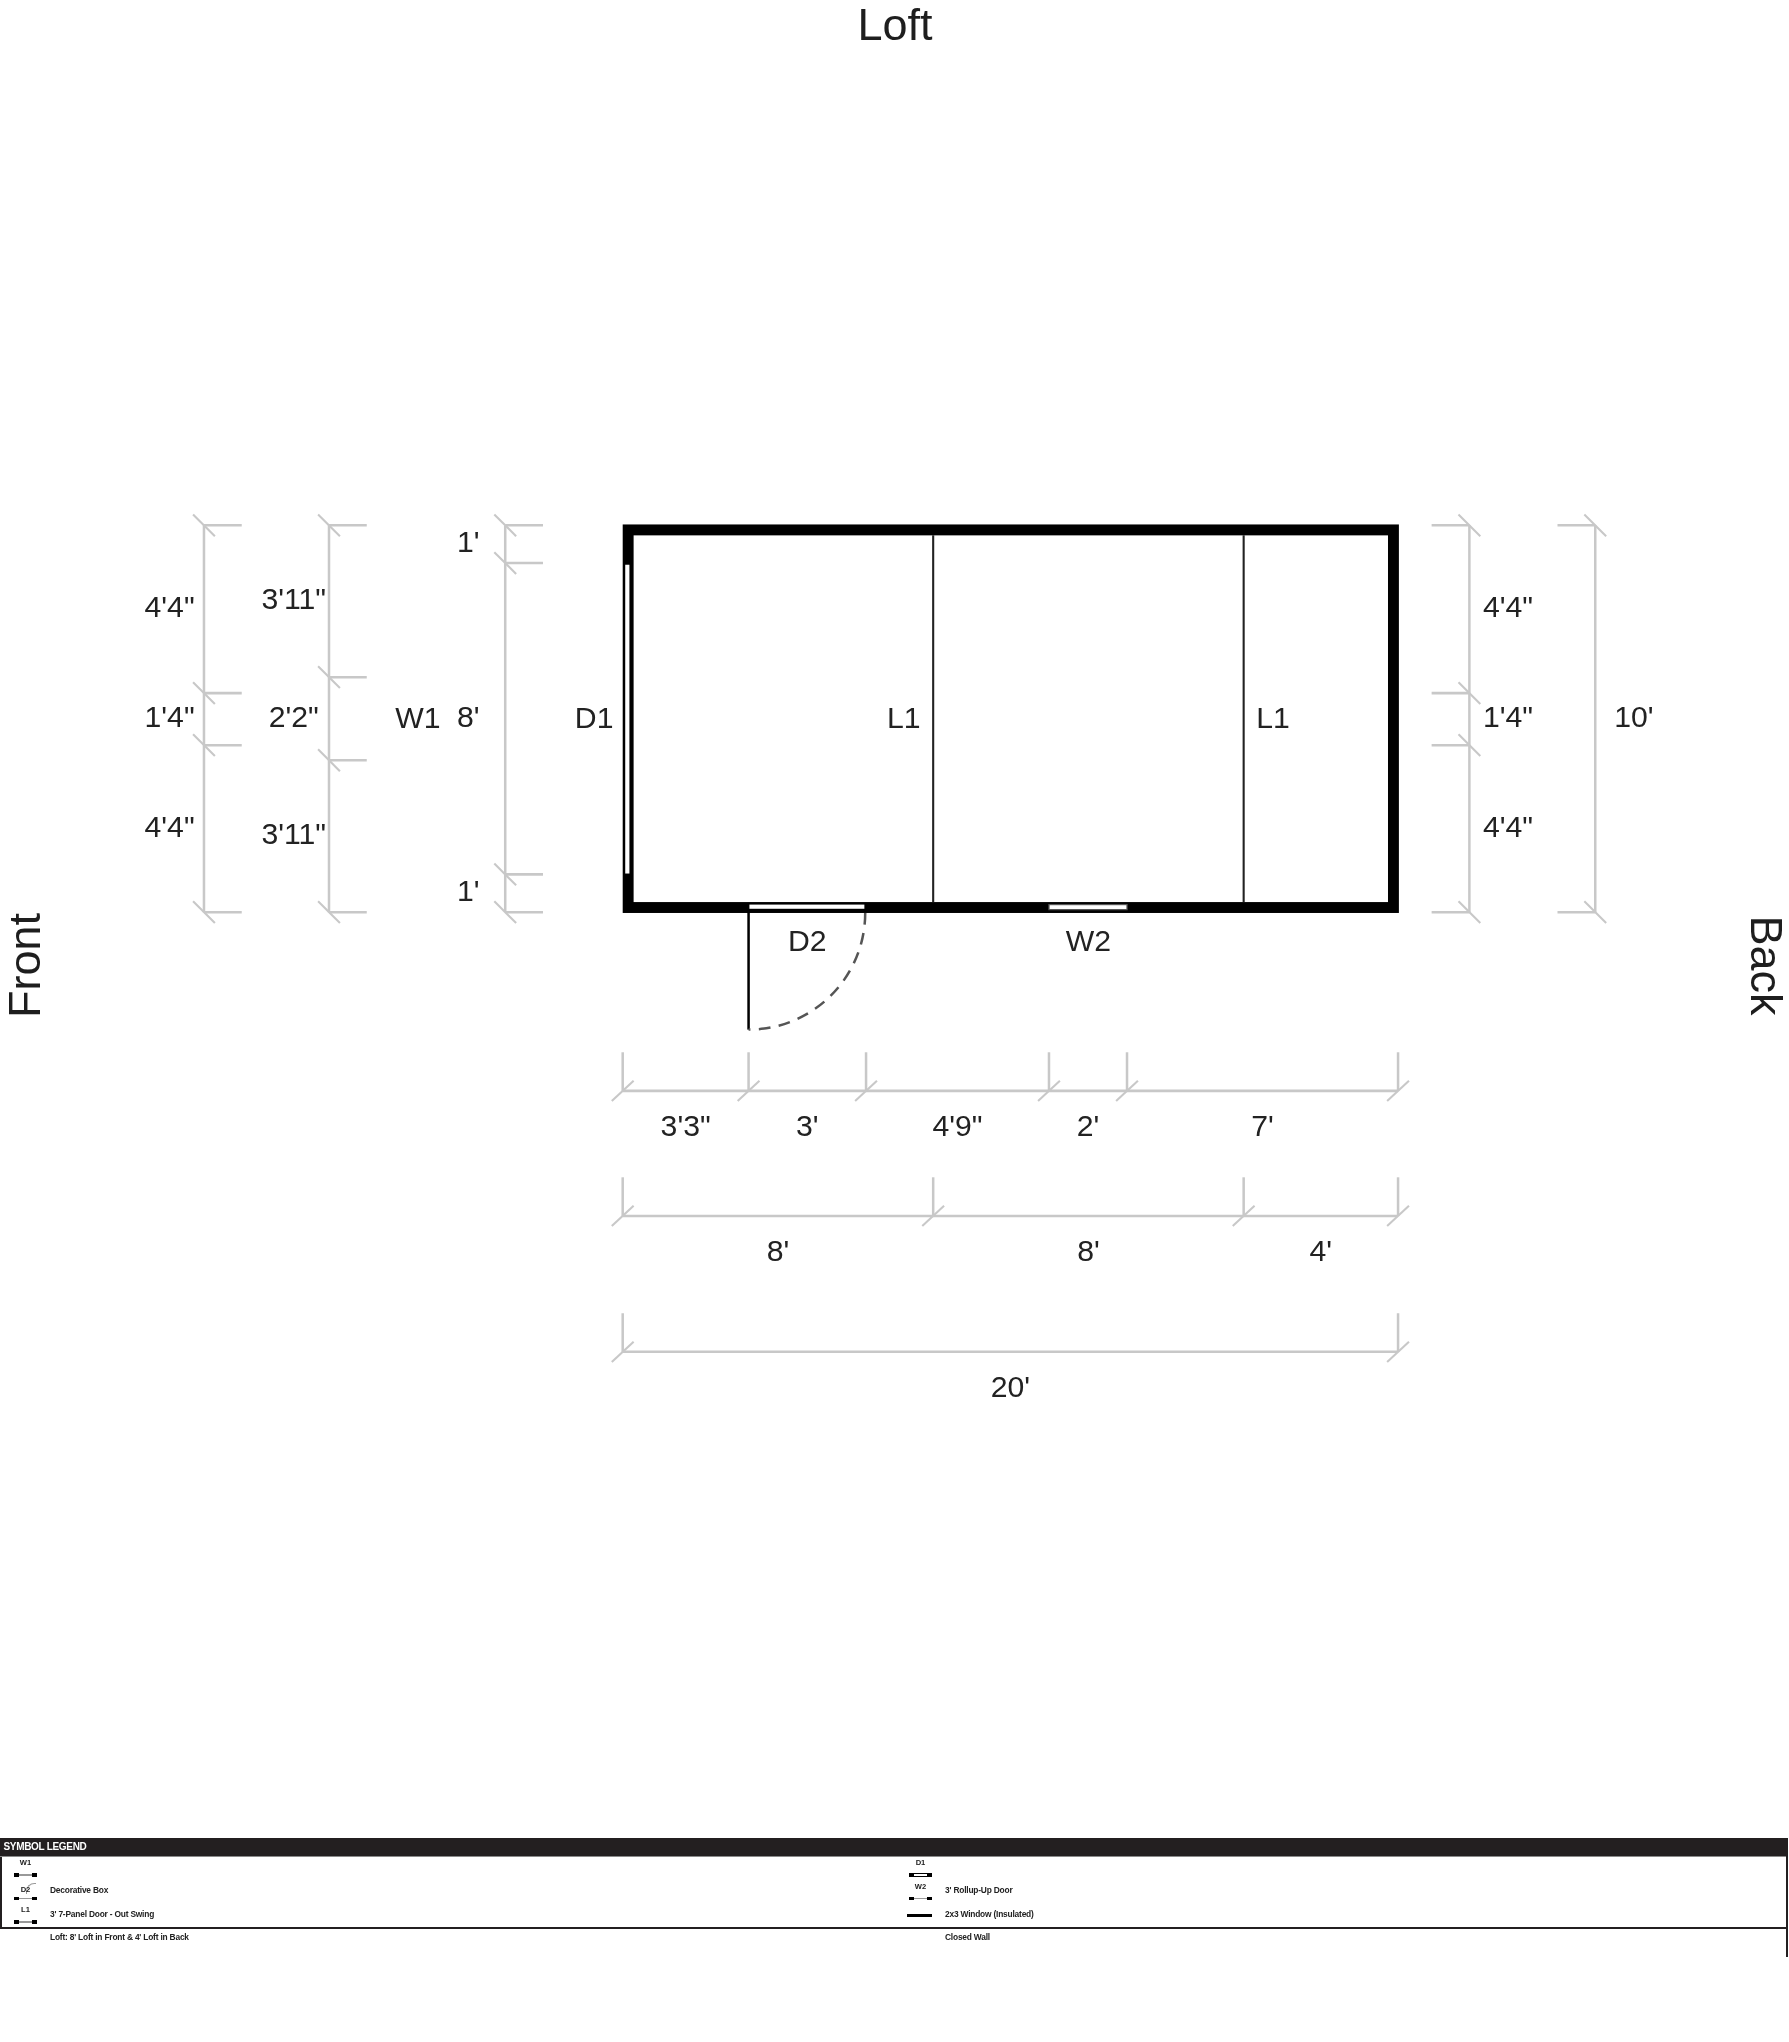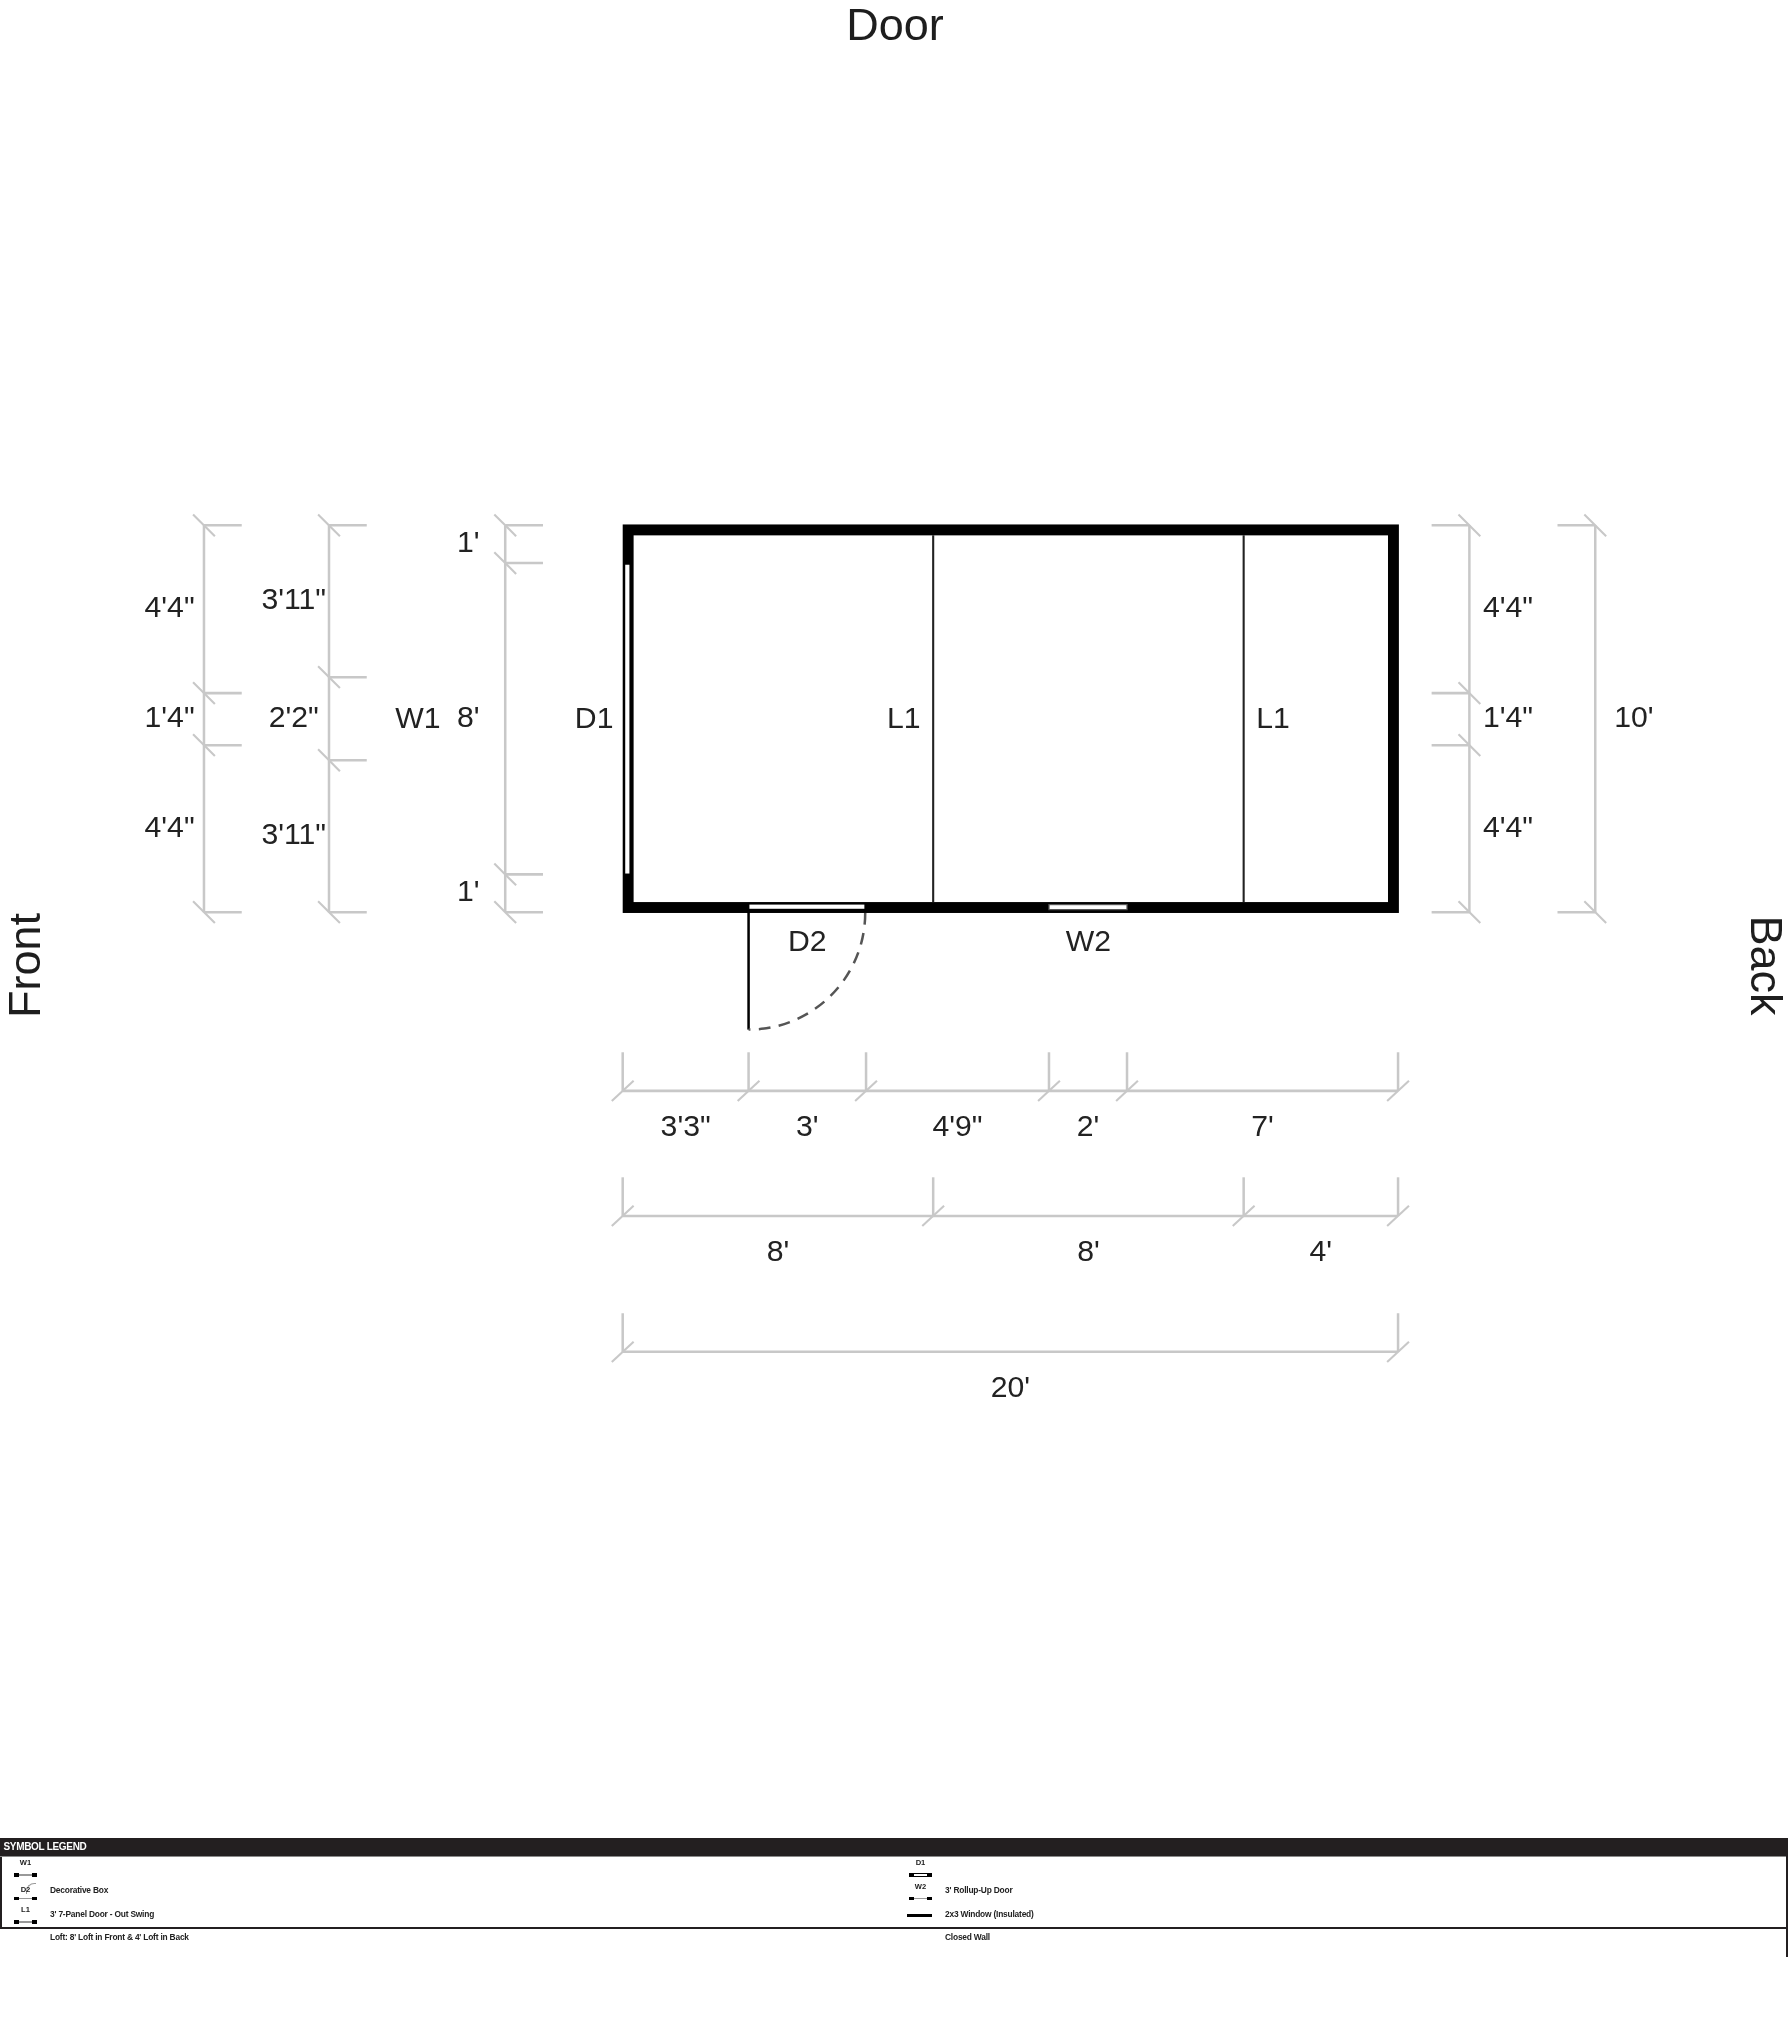--- a/index.html
+++ b/index.html
@@ -141,21 +141,21 @@
       <text x="1204" y="1655" font-size="36" text-anchor="middle" dominant-baseline="middle" fill="#222222" font-family="Liberation Sans, DejaVu Sans, sans-serif">20'</text>
       <text x="708" y="858" font-size="36" text-anchor="middle" dominant-baseline="middle" fill="#222222" font-family="Liberation Sans, DejaVu Sans, sans-serif">D1</text>
       <text x="962" y="1124" font-size="36" text-anchor="middle" dominant-baseline="middle" fill="#222222" font-family="Liberation Sans, DejaVu Sans, sans-serif">D2</text>
       <text x="1297" y="1124" font-size="36" text-anchor="middle" dominant-baseline="middle" fill="#222222" font-family="Liberation Sans, DejaVu Sans, sans-serif">W2</text>
       <text x="498" y="858" font-size="36" text-anchor="middle" dominant-baseline="middle" fill="#222222" font-family="Liberation Sans, DejaVu Sans, sans-serif">W1</text>
       <text x="1077" y="858" font-size="36" text-anchor="middle" dominant-baseline="middle" fill="#222222" font-family="Liberation Sans, DejaVu Sans, sans-serif">L1</text>
       <text x="1517" y="858" font-size="36" text-anchor="middle" dominant-baseline="middle" fill="#222222" font-family="Liberation Sans, DejaVu Sans, sans-serif">L1</text>
     </g>
 </svg>
 
-<div id="dir-left" class="dir-label">Door</div>
+<div id="dir-left" class="dir-label">Loft</div>
 <div id="dir-right" class="dir-label">Right</div>
 <div id="dir-front" class="dir-label">Front</div>
 <div id="dir-back" class="dir-label">Back</div>
 
 <div class="legend">
   <div class="legend-header">SYMBOL LEGEND</div>
   <div class="legend-body">
     <div class="legend-col c1">
       <div class="legend-row" style="top:0px">
         <div class="legend-sym">

